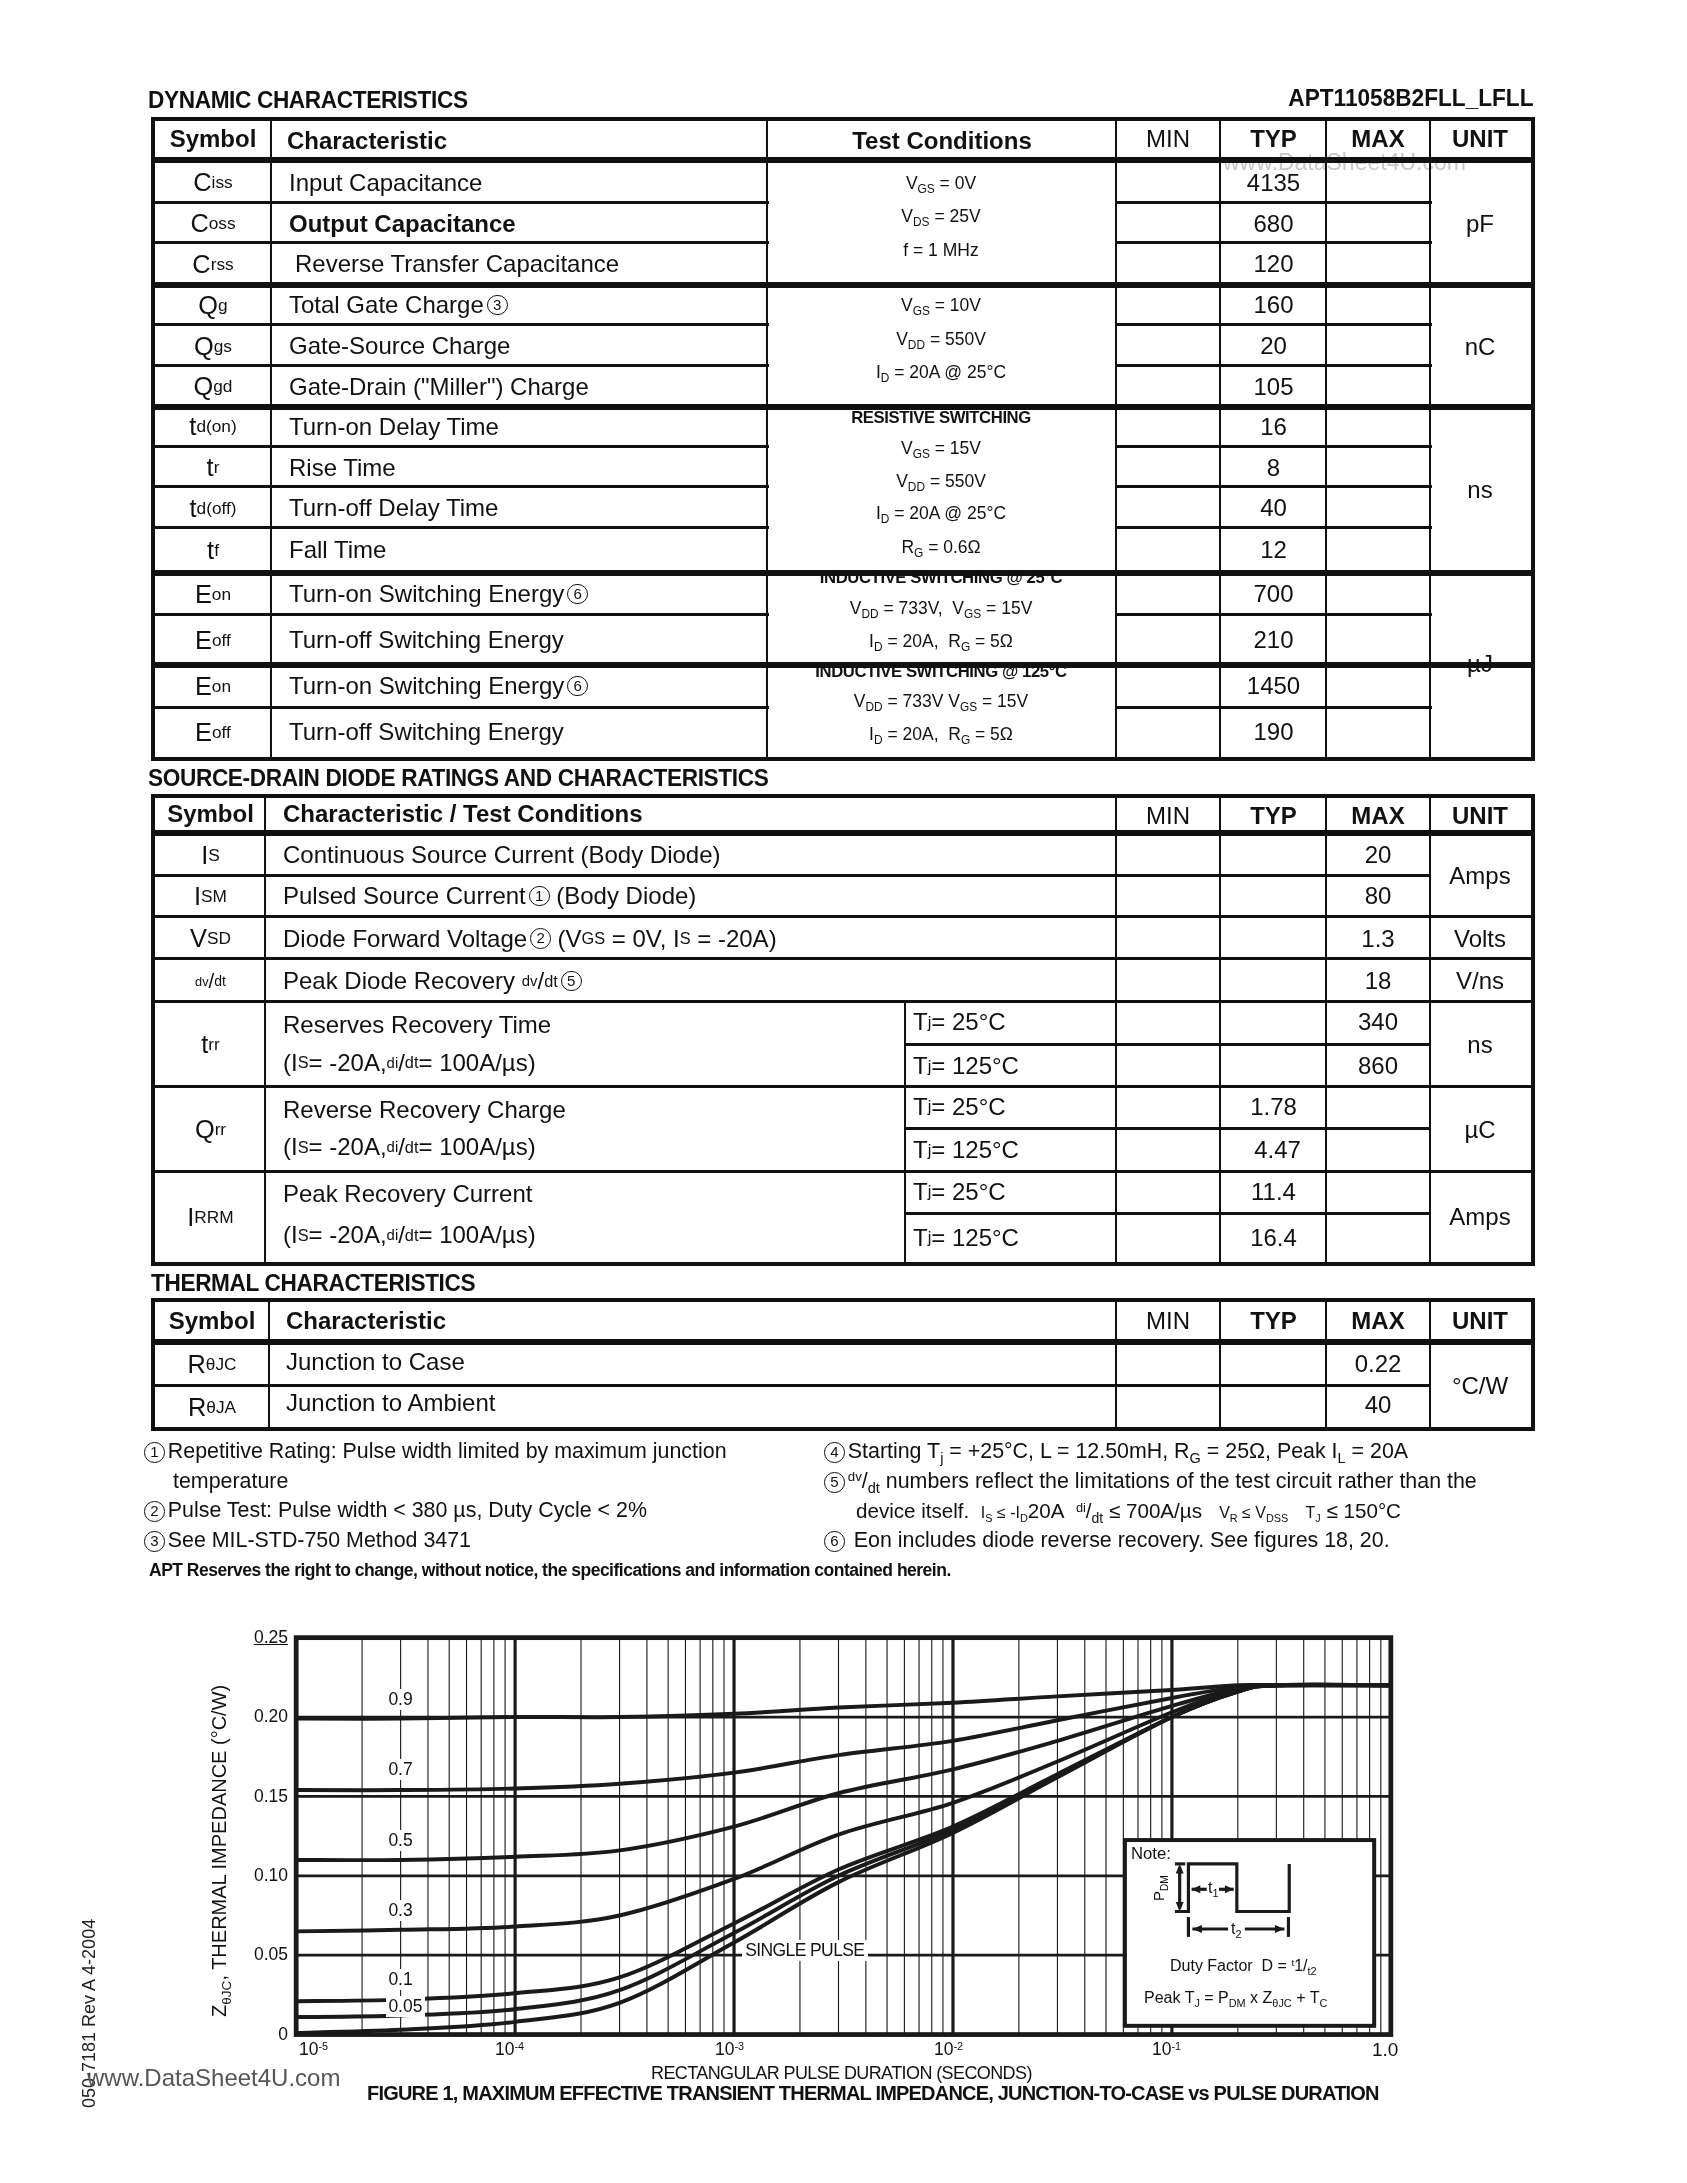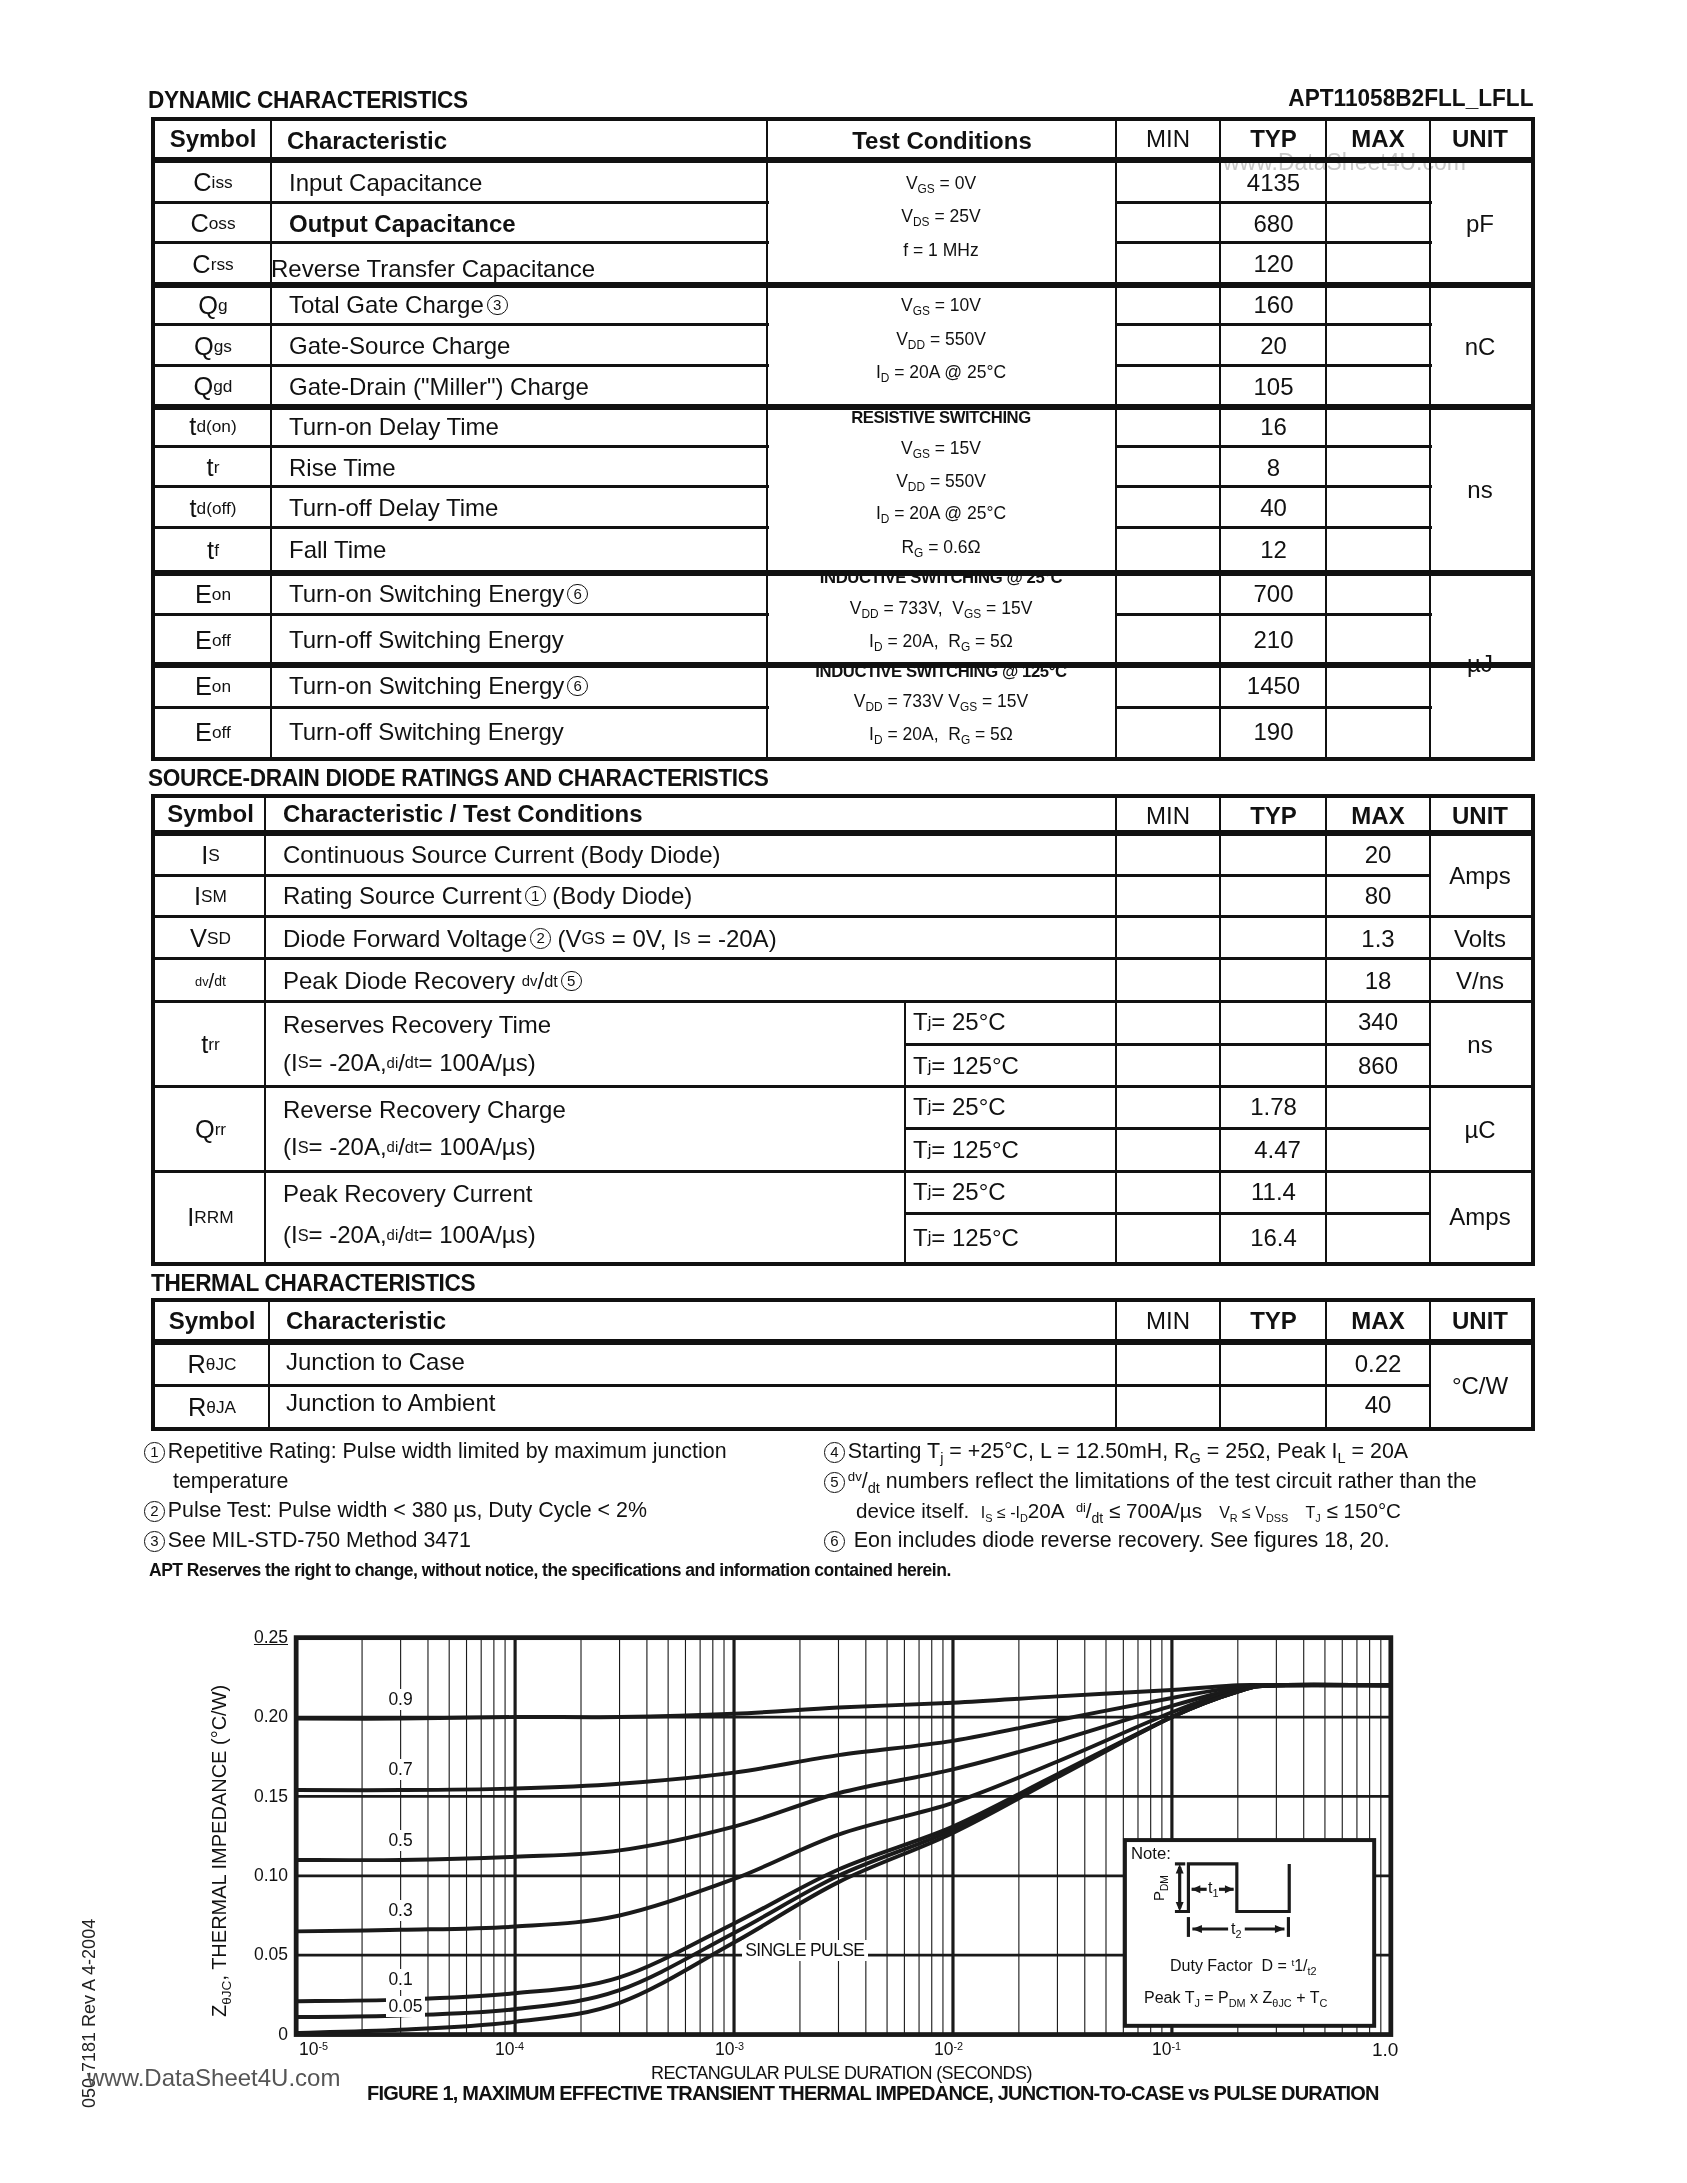--- a/index.html
+++ b/index.html
@@ -92,21 +92,21 @@
       <sub>oss</sub>
     </div>
     <div class="cell l" style="left: 289px; top: 205px; width: 473px; height: 37px; font-weight: bold;">
       <span>Output Capacitance</span>
     </div>
     <div class="cell c" style="left: 1222px; top: 205px; width: 103px; height: 37px;">680</div>
     <div class="cell c sym" style="left: 156px; top: 245px; width: 114px; height: 38px;">
       <span>C</span>
       <sub>rss</sub>
     </div>
-    <div class="cell l" style="left: 271px; top: 245px; width: 473px; height: 38px; align-items: flex-end;">
+    <div class="cell l" style="left: 295px; top: 245px; width: 473px; height: 38px;">
       <span>Reverse Transfer Capacitance</span>
     </div>
     <div class="cell c" style="left: 1222px; top: 245px; width: 103px; height: 38px;">120</div>
     <div class="cell c sym" style="left: 156px; top: 286px; width: 114px; height: 38px;">
       <span>Q</span>
       <sub>g</sub>
     </div>
     <div class="cell l" style="left: 289px; top: 286px; width: 473px; height: 38px;">
       <span>Total Gate Charge</span>
       <span class="circ">3</span>
@@ -248,21 +248,21 @@
 <div class="hline" style="left:151px;top:1085px;width:1384px"></div>
 <div class="hline" style="left:904px;top:1127px;width:526px"></div>
 <div class="hline" style="left:151px;top:1170px;width:1384px"></div>
 <div class="hline" style="left:904px;top:1212px;width:526px"></div>
 
 <div class="cell c sym" style="left:156px;top:836px;width:109px;height:38px">I<sub>S</sub></div>
 <div class="cell l" style="left:283px;top:836px;width:619px;height:38px">Continuous Source Current  (Body Diode)</div>
 <div class="cell c" style="left:1327px;top:836px;width:102px;height:38px">20</div>
 
 <div class="cell c sym" style="left:156px;top:877px;width:109px;height:38px">I<sub>SM</sub></div>
-<div class="cell l" style="left:283px;top:877px;width:619px;height:38px"><span>Rating Source Current</span><span class="circ">1</span>&nbsp;<span>(Body Diode)</span></div>
+<div class="cell l" style="left:283px;top:877px;width:619px;height:38px"><span>Pulsed Source Current</span><span class="circ">1</span>&nbsp;<span>(Body Diode)</span></div>
 <div class="cell c" style="left:1327px;top:877px;width:102px;height:38px">80</div>
 
 <div class="cell c sym" style="left:156px;top:919px;width:109px;height:39px">V<sub>SD</sub></div>
 <div class="cell l" style="left:283px;top:919px;width:619px;height:39px"><span>Diode Forward Voltage</span><span class="circ">2</span>&nbsp;(V<sub>GS</sub>&nbsp;=&nbsp;0V,&nbsp;I<sub>S</sub>&nbsp;=&nbsp;-20A)</div>
 <div class="cell c" style="left:1327px;top:919px;width:102px;height:39px">1.3</div>
 <div class="cell c" style="left:1431px;top:919px;width:98px;height:39px">Volts</div>
 
 <div class="cell c sym" style="left:156px;top:961px;width:109px;height:40px;font-size:20.6px"><sup>dv</sup>/<sub>dt</sub></div>
 <div class="cell l" style="left:283px;top:961px;width:619px;height:40px">Peak Diode Recovery&nbsp;<sup>dv</sup>/<sub>dt</sub><span class="circ">5</span></div>
 <div class="cell c" style="left:1327px;top:961px;width:102px;height:40px">18</div>

